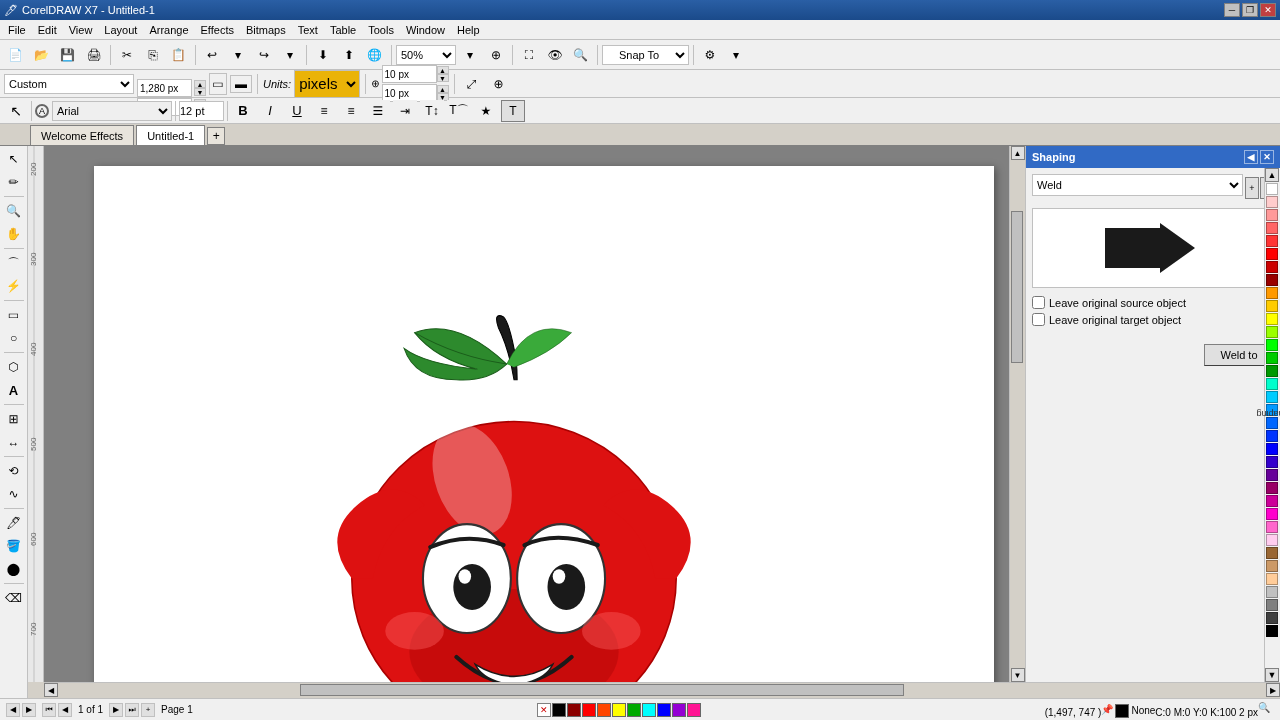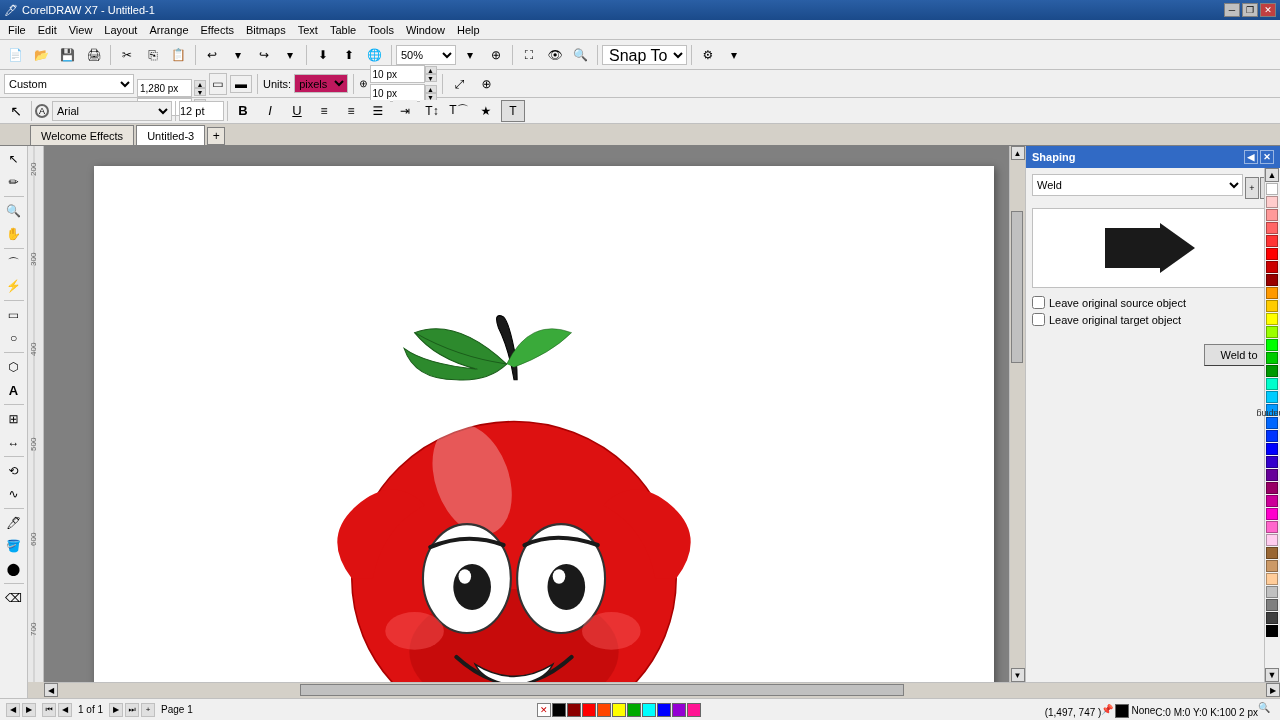--- a/index.html
+++ b/index.html
@@ -65,23 +65,23 @@
     .tb-sep { width: 1px; height: 20px; background: #c0c0c0; margin: 0 2px; }
     .zoom-select {
       width: 60px; height: 20px;
       border: 1px solid #c0c0c0;
       font-size: 11px;
       background: white;
     }
     .snap-select {
       height: 20px;
       border: 1px solid #c0c0c0;
-      font-size: 16px;
+      font-size: 11px;
       background: white;
-      padding: 0 2px;
+      padding: 0 12px;
     }
 
     
     #toolbar2 {
       height: 28px;
       background: #f0f0f0;
       border-bottom: 1px solid #c0c0c0;
       display: flex;
       align-items: center;
       padding: 0 4px;
@@ -103,24 +103,24 @@
       border: 1px solid #c0c0c0;
       font-size: 11px;
     }
     .custom-select {
       width: 130px; height: 20px;
       border: 1px solid #c0c0c0;
       font-size: 11px;
       background: white;
     }
     .units-select {
-      height: 19px;
-      border: 1px solid #c0c0c0;
-      font-size: 11px;
-      background: #be185d;
+      height: 28px;
+      border: 1px solid #c0c0c0;
+      font-size: 15px;
+      background: #eab308;
     }
 
     
     #tabs {
       height: 22px;
       background: #d4d0c8;
       display: flex;
       align-items: flex-end;
       padding: 0 30px;
       border-bottom: 1px solid #808080;
@@ -383,21 +383,21 @@
       <input class="size-input" type="text" value="720 px" style="">
       <div style="display:flex;flex-direction:column;">
         <div style="width:12px;height:8px;border:1px solid #c0c0c0;background:#e0e0e0;display:flex;align-items:center;justify-content:center;font-size:7px;cursor:pointer;">▲</div>
         <div style="width:12px;height:8px;border:1px solid #c0c0c0;background:#e0e0e0;display:flex;align-items:center;justify-content:center;font-size:7px;cursor:pointer;">▼</div>
       </div>
     </div>
   </div>
   <div class="tb-btn" style="width:18px;height:22px;border:1px solid #c0c0c0;">▭</div>
   <div class="tb-btn" style="width:22px;height:18px;border:1px solid #c0c0c0;">▬</div>
   <div class="tb-sep"></div>
-  <span style="font-size:11px;">Units:</span>
+  <span style="font-size:11px;font-style:italic;">Units:</span>
   <select class="units-select">
     <option>pixels</option>
     <option>inches</option>
     <option>mm</option>
   </select>
   <div class="tb-sep"></div>
   <div style="display:flex;align-items:center;gap:2px;">
     <span style="font-size:10px;">⊕</span>
     <div style="display:flex;flex-direction:column;gap:1px;">
       <div style="display:flex;align-items:center;">
@@ -442,21 +442,21 @@
   <div class="tb-btn">T⌒</div>
   <div class="tb-btn">★</div>
   <div class="tb-btn" style="border:1px solid #808080;background:#e0e0e0;">T</div>
 </div>
 
 <div id="tabs">
   <div class="tab">
     <span>Welcome Effects</span>
   </div>
   <div class="tab active">
-    <span>Untitled-3</span>
+    <span>Untitled-1</span>
   </div>
   <div class="tab-add">+</div>
 </div>
 
 <div id="main" style="display:flex;flex:1;height:calc(720px - 20px - 20px - 30px - 28px - 26px - 22px - 22px);">
 
   <div id="left-toolbar">
     <div class="lt-btn">↖</div>
     <div class="lt-btn">✏</div>
     <div class="lt-sep"></div>

